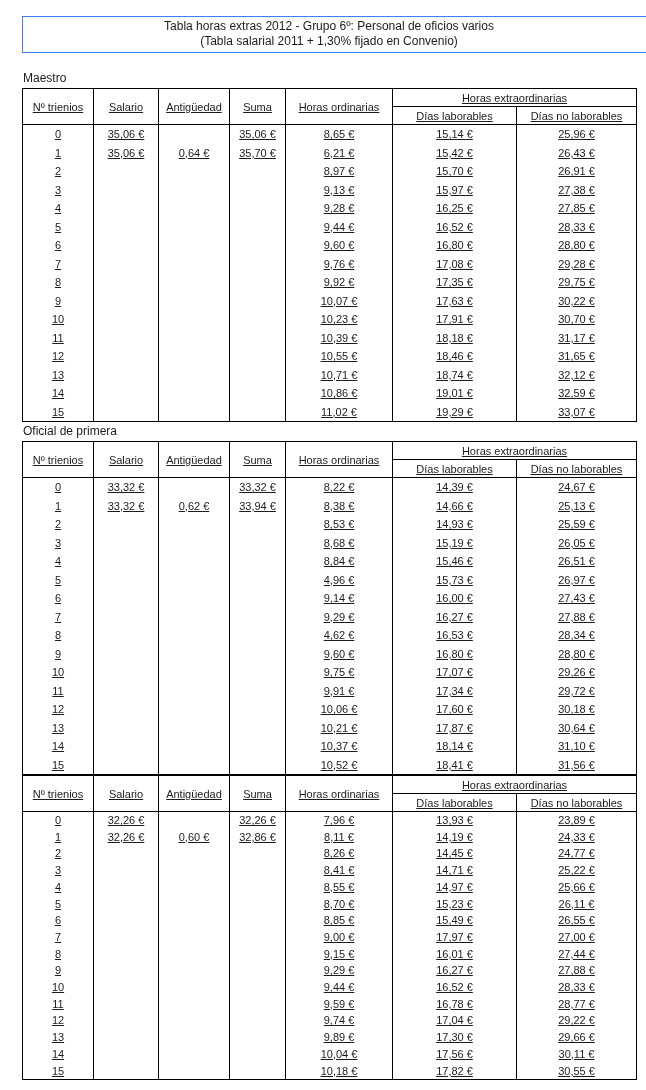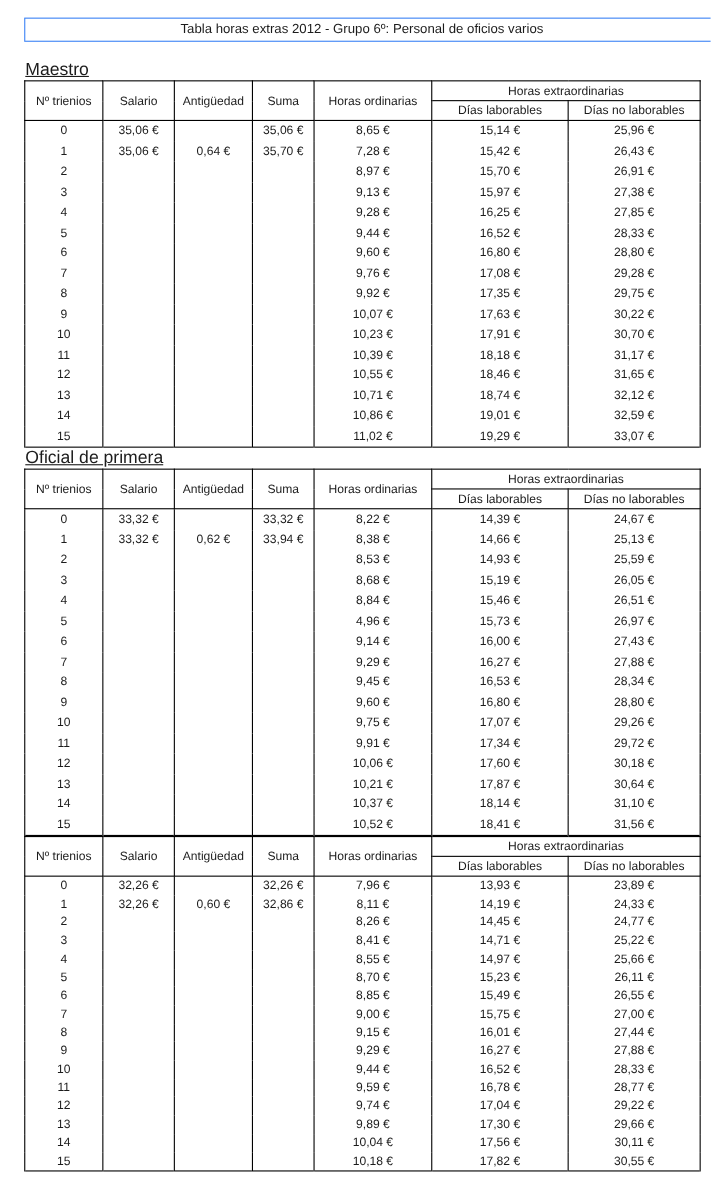--- a/index.html
+++ b/index.html
@@ -21,33 +21,33 @@
     width: 612px;
     border: 1px solid #3b82f6;
     text-align: center;
     padding: 2px 16px 3px 0;
   }
   .title-line {
     font-size: 12px;
     line-height: 15px;
   }
   .section-label {
-    font-size: 16px;
+    font-size: 12px;
     line-height: 13px;
     margin: 3px 0 3px 1px;
-    text-decoration: underline;
   }
   .section-label.first {
     margin-top: 19px;
   }
   table.salary-table {
     border-collapse: collapse;
     table-layout: fixed;
     width: 614px;
     border: 1px solid #000;
+    text-decoration: underline;
   }
   table.salary-table th {
     border: 1px solid #000;
     font-weight: normal;
     font-size: 11px;
     padding: 1px 2px;
     height: 15px;
     text-align: center;
     vertical-align: middle;
   }
@@ -70,20 +70,21 @@
     line-height: 16.7px;
   }
 </style>
 </head>
 <body>
 
 <div class="page">
 
   <div class="title-box">
     <div class="title-line">Tabla horas extras 2012 - Grupo 6º: Personal de oficios varios</div>
+    <div class="title-line">(Tabla salarial 2011 + 1,30% fijado en Convenio)</div>
   </div>
 
   <div class="section-label first">Maestro</div>
   <table class="salary-table">
     <colgroup>
       <col style="width:71px">
         <col style="width:65px">
         <col style="width:71px">
         <col style="width:56px">
       <col style="width:107px">
@@ -112,21 +113,21 @@
           <td>35,06 €</td>
           <td>8,65 €</td>
           <td>15,14 €</td>
           <td>25,96 €</td>
         </tr>
         <tr>
           <td>1</td>
           <td>35,06 €</td>
           <td>0,64 €</td>
           <td>35,70 €</td>
-          <td>7,28 €</td>
+          <td>6,21 €</td>
           <td>15,42 €</td>
           <td>26,43 €</td>
         </tr>
         <tr>
           <td>2</td>
           <td></td>
           <td></td>
           <td></td>
           <td>8,97 €</td>
           <td>15,70 €</td>
@@ -348,21 +349,21 @@
           <td></td>
           <td>9,29 €</td>
           <td>16,27 €</td>
           <td>27,88 €</td>
         </tr>
         <tr>
           <td>8</td>
           <td></td>
           <td></td>
           <td></td>
-          <td>9,45 €</td>
+          <td>4,62 €</td>
           <td>16,53 €</td>
           <td>28,34 €</td>
         </tr>
         <tr>
           <td>9</td>
           <td></td>
           <td></td>
           <td></td>
           <td>9,60 €</td>
           <td>16,80 €</td>
@@ -512,21 +513,21 @@
           <td>8,85 €</td>
           <td>15,49 €</td>
           <td>26,55 €</td>
         </tr>
         <tr>
           <td>7</td>
           <td></td>
           <td></td>
           <td></td>
           <td>9,00 €</td>
-          <td>15,75 €</td>
+          <td>17,97 €</td>
           <td>27,00 €</td>
         </tr>
         <tr>
           <td>8</td>
           <td></td>
           <td></td>
           <td></td>
           <td>9,15 €</td>
           <td>16,01 €</td>
           <td>27,44 €</td>

